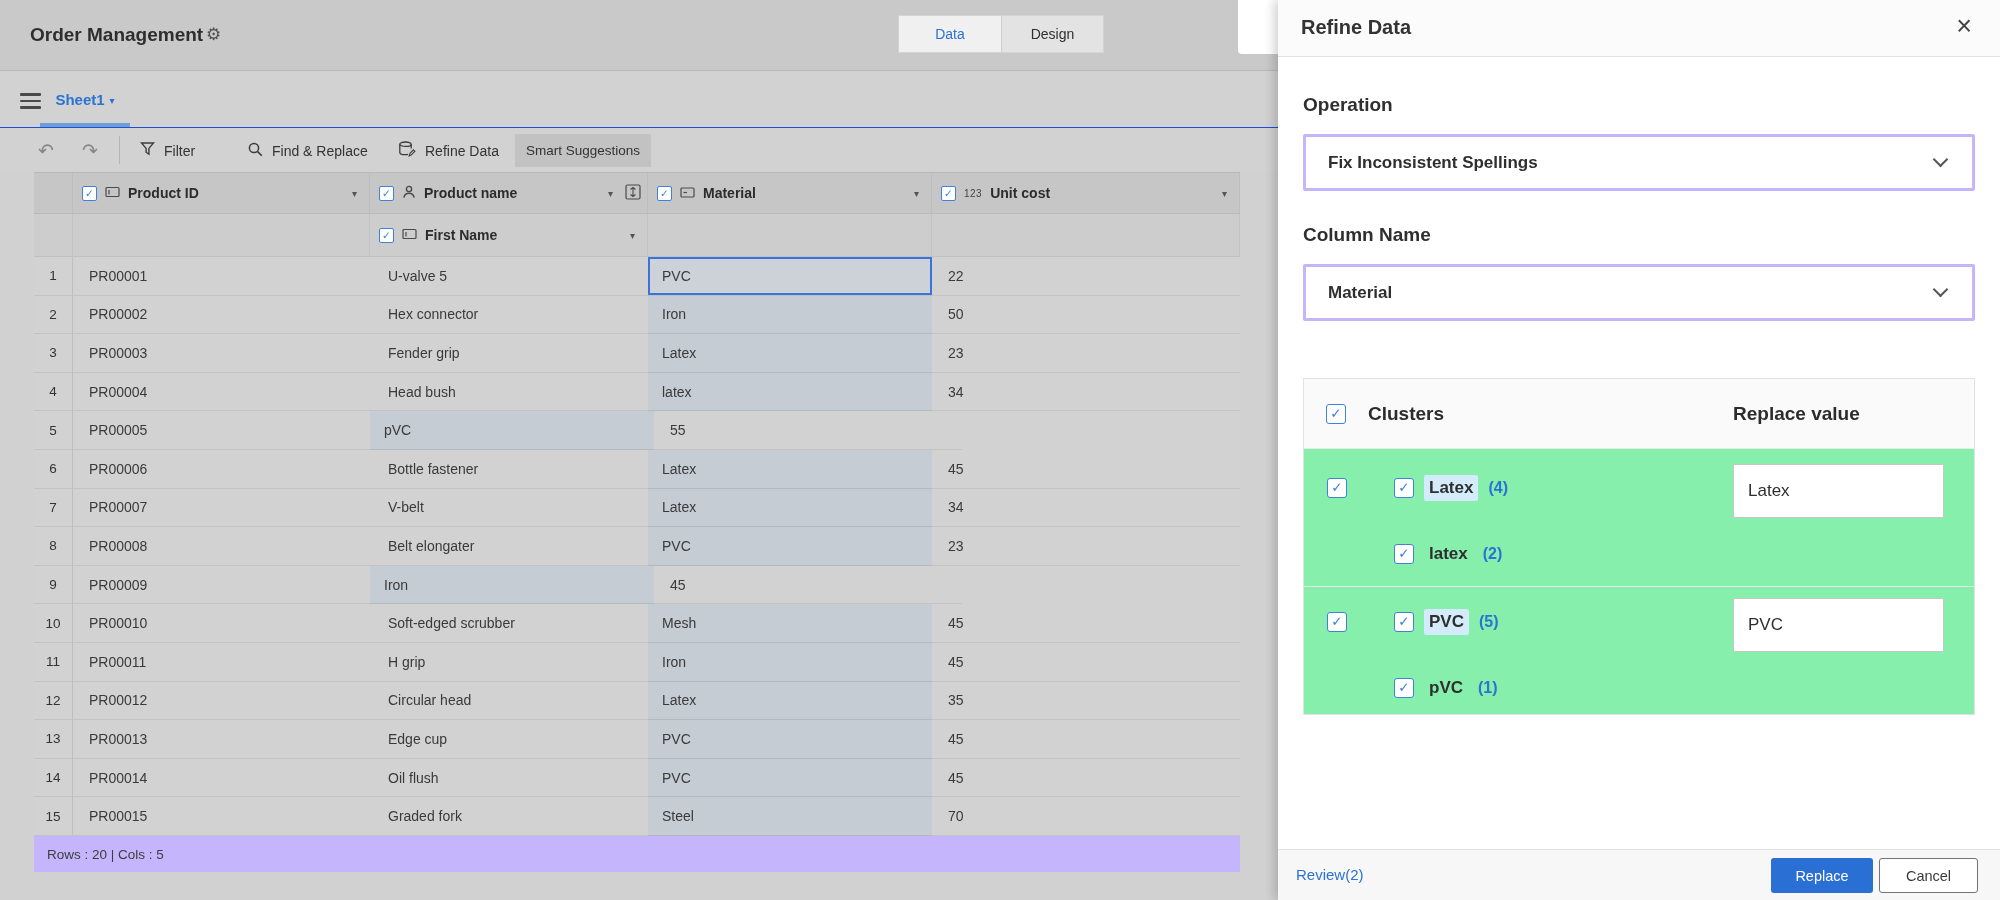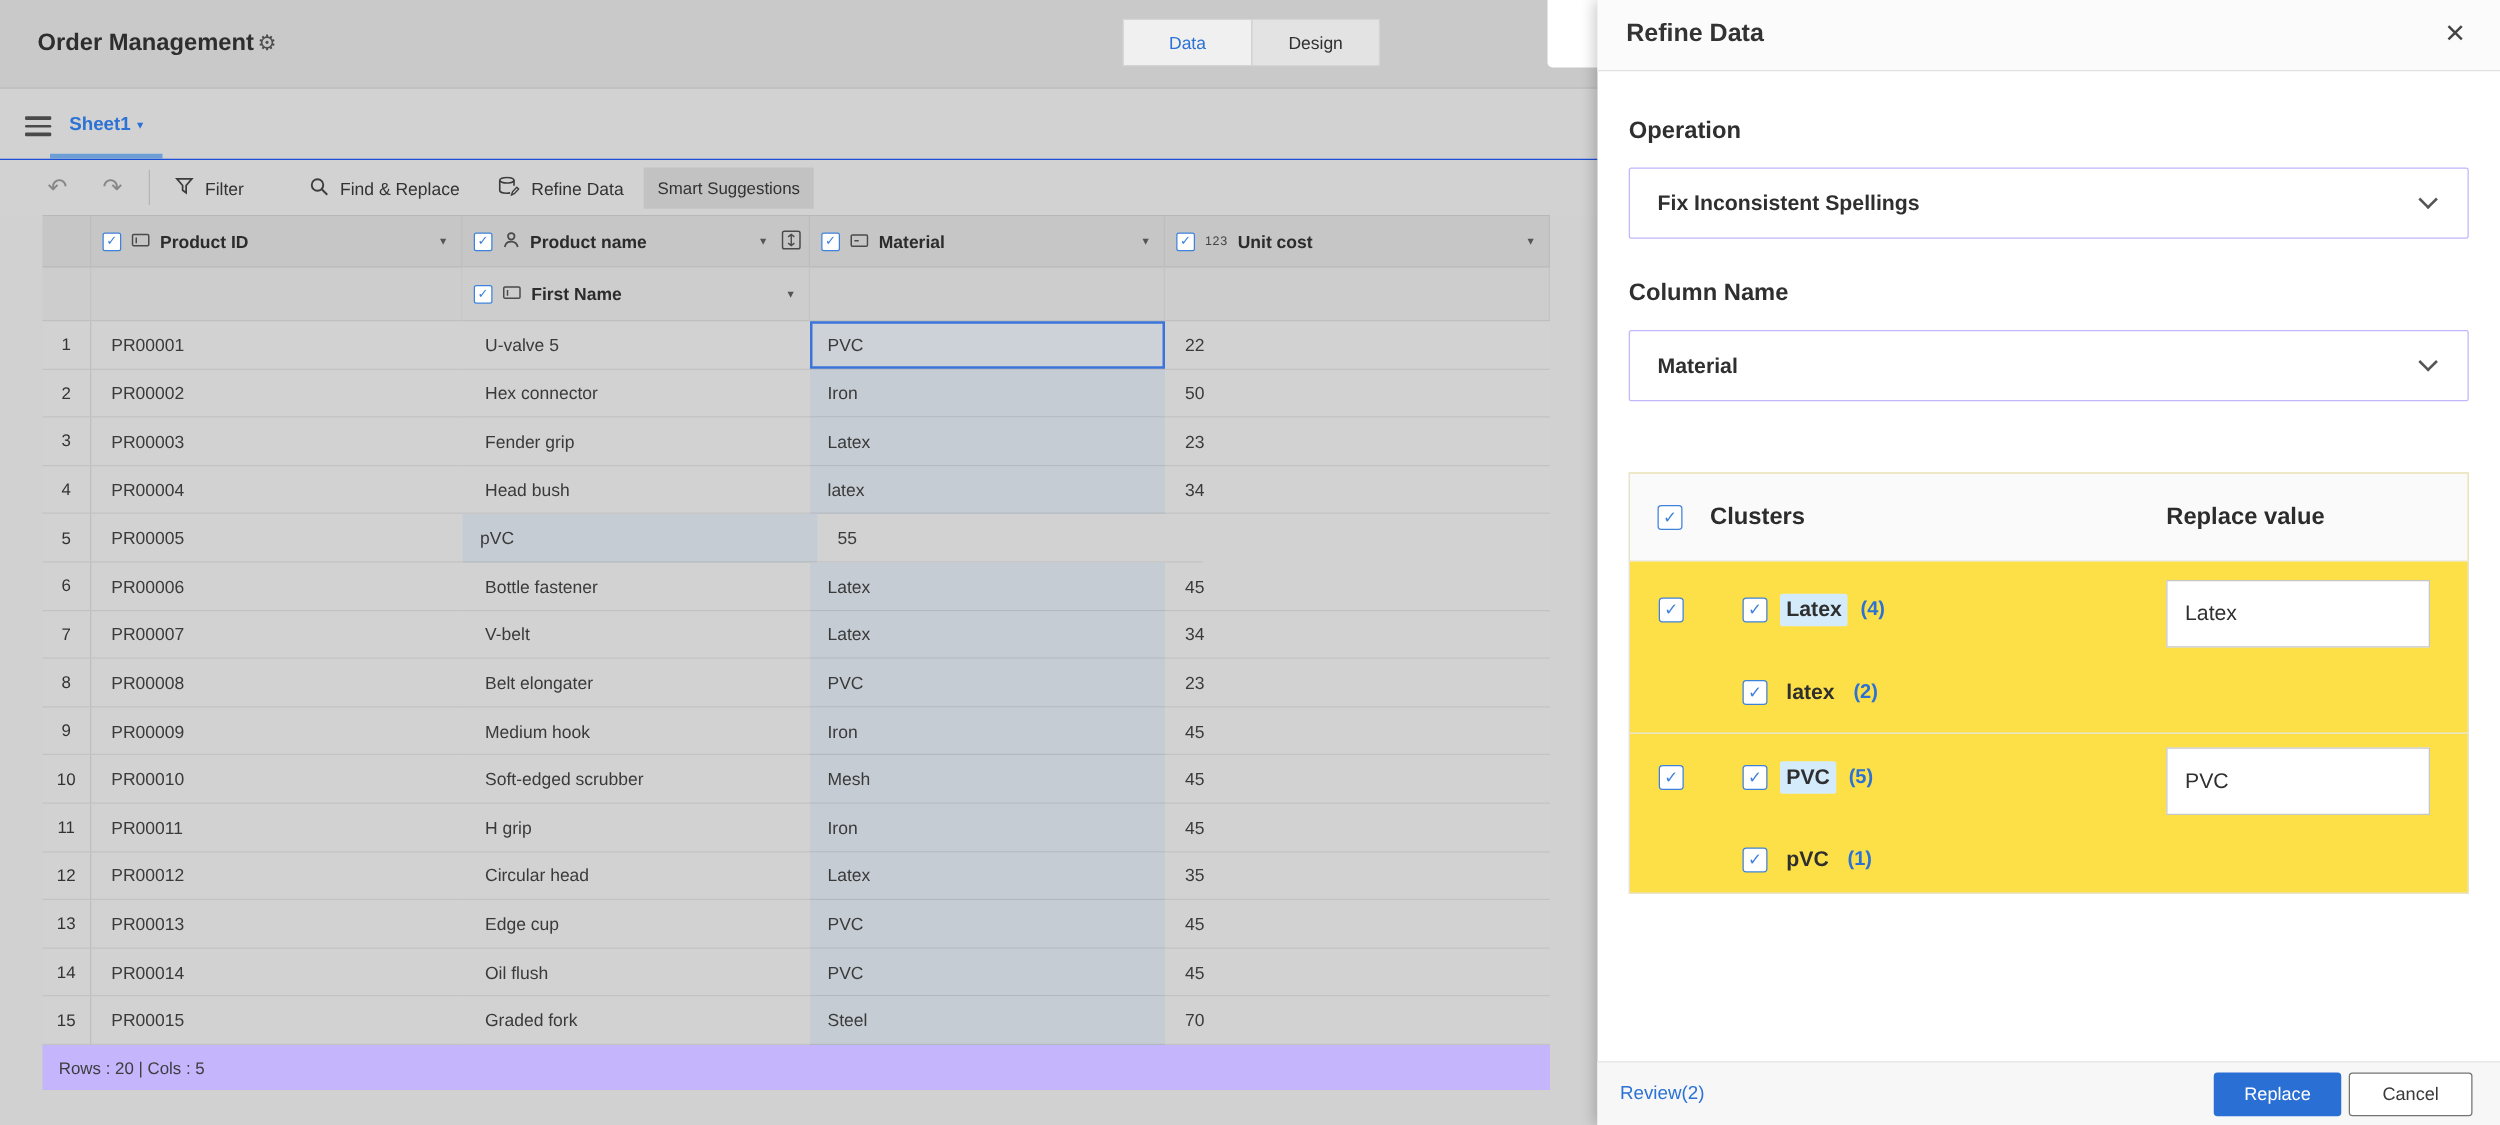--- a/index.html
+++ b/index.html
@@ -56,24 +56,24 @@
   .num123{font-size:10px;font-weight:400;color:#444;letter-spacing:.5px}
   .statusbar{position:absolute;left:34px;top:836px;width:1206px;height:36px;background:#c4b5fd;display:flex;align-items:center;padding-left:13px;font-size:13.5px;color:#3d3d3d}
 
   
   .panel{position:absolute;left:1278px;top:0;width:722px;height:900px;background:#fff;box-shadow:-4px 0 10px rgba(0,0,0,.18)}
   .p-header{position:absolute;left:0;top:0;width:100%;height:57px;background:#fbfbfb;border-bottom:1px solid #e2e2e2}
   .p-title{position:absolute;left:23px;top:0;line-height:55px;font-size:20px;font-weight:700;color:#333}
   .p-close{position:absolute;right:28px;top:0;line-height:52px;font-size:27px;color:#444;cursor:pointer}
   .p-label{position:absolute;left:25px;font-size:19px;font-weight:700;color:#2f2f2f}
   .op-label{top:94px}.col-label{top:224px}
-  .dd{position:absolute;left:25px;width:672px;height:57px;border:1px solid #c4b5fd;border-radius:2px;background:#fff;display:flex;align-items:center;padding:0 26px 0 22px;font-size:17px;font-weight:700;color:#2f2f2f;cursor:pointer}
+  .dd{position:absolute;left:25px;width:672px;height:57px;border:3px solid #c4b5fd;border-radius:2px;background:#fff;display:flex;align-items:center;padding:0 26px 0 22px;font-size:17px;font-weight:700;color:#2f2f2f;cursor:pointer}
   .dd1{top:134px}.dd2{top:264px}
   .chev{margin-left:auto;width:11px;height:11px;border-right:2px solid #555;border-bottom:2px solid #555;transform:rotate(45deg);margin-top:-7px}
-  .card{position:absolute;left:25px;top:378px;width:672px;height:337px;border:1px solid #e2e2e2;background:#fde047}
+  .card{position:absolute;left:25px;top:378px;width:672px;height:337px;border:1px solid #e2e2e2;background:#86efac}
   .card-header{position:absolute;left:0;top:0;width:100%;height:70px;background:#fafafa;border-bottom:1px solid #ececec;display:flex;align-items:center}
   .card-header .cb{margin-left:22px}
   .clusters-h{margin-left:22px;font-size:19px;font-weight:700;color:#2c2c2c}
   .replace-h{position:absolute;left:429px;font-size:19px;font-weight:700;color:#2c2c2c}
   .gcb{position:absolute;left:23px}
   .gcb1{top:99px}.gcb2{top:233px}
   .irow{position:absolute;left:90px;display:flex;align-items:center;gap:10px;height:28px}
   .irow1{top:95px}.irow2{top:161px}.irow3{top:229px}.irow4{top:295px}
   .cl-label{font-size:17px;font-weight:700;color:#2f2f2f;padding:3px 5px;border-radius:2px}
   .cl-label.hl{background:#d3ebfb}
@@ -252,21 +252,20 @@
     <div class="tr">
       <div class="cell c-num">8</div>
       <div class="cell c-pid">PR00008</div>
       <div class="cell c-pname">Belt elongater</div>
       <div class="cell c-mat mat-sel">PVC</div>
       <div class="cell c-cost">23</div>
     </div>
     <div class="tr">
       <div class="cell c-num">9</div>
       <div class="cell c-pid">PR00009</div>
-      <div class="cell c-pname">Medium hook</div>
       <div class="cell c-mat mat-sel">Iron</div>
       <div class="cell c-cost">45</div>
     </div>
     <div class="tr">
       <div class="cell c-num">10</div>
       <div class="cell c-pid">PR00010</div>
       <div class="cell c-pname">Soft-edged scrubber</div>
       <div class="cell c-mat mat-sel">Mesh</div>
       <div class="cell c-cost">45</div>
     </div>

